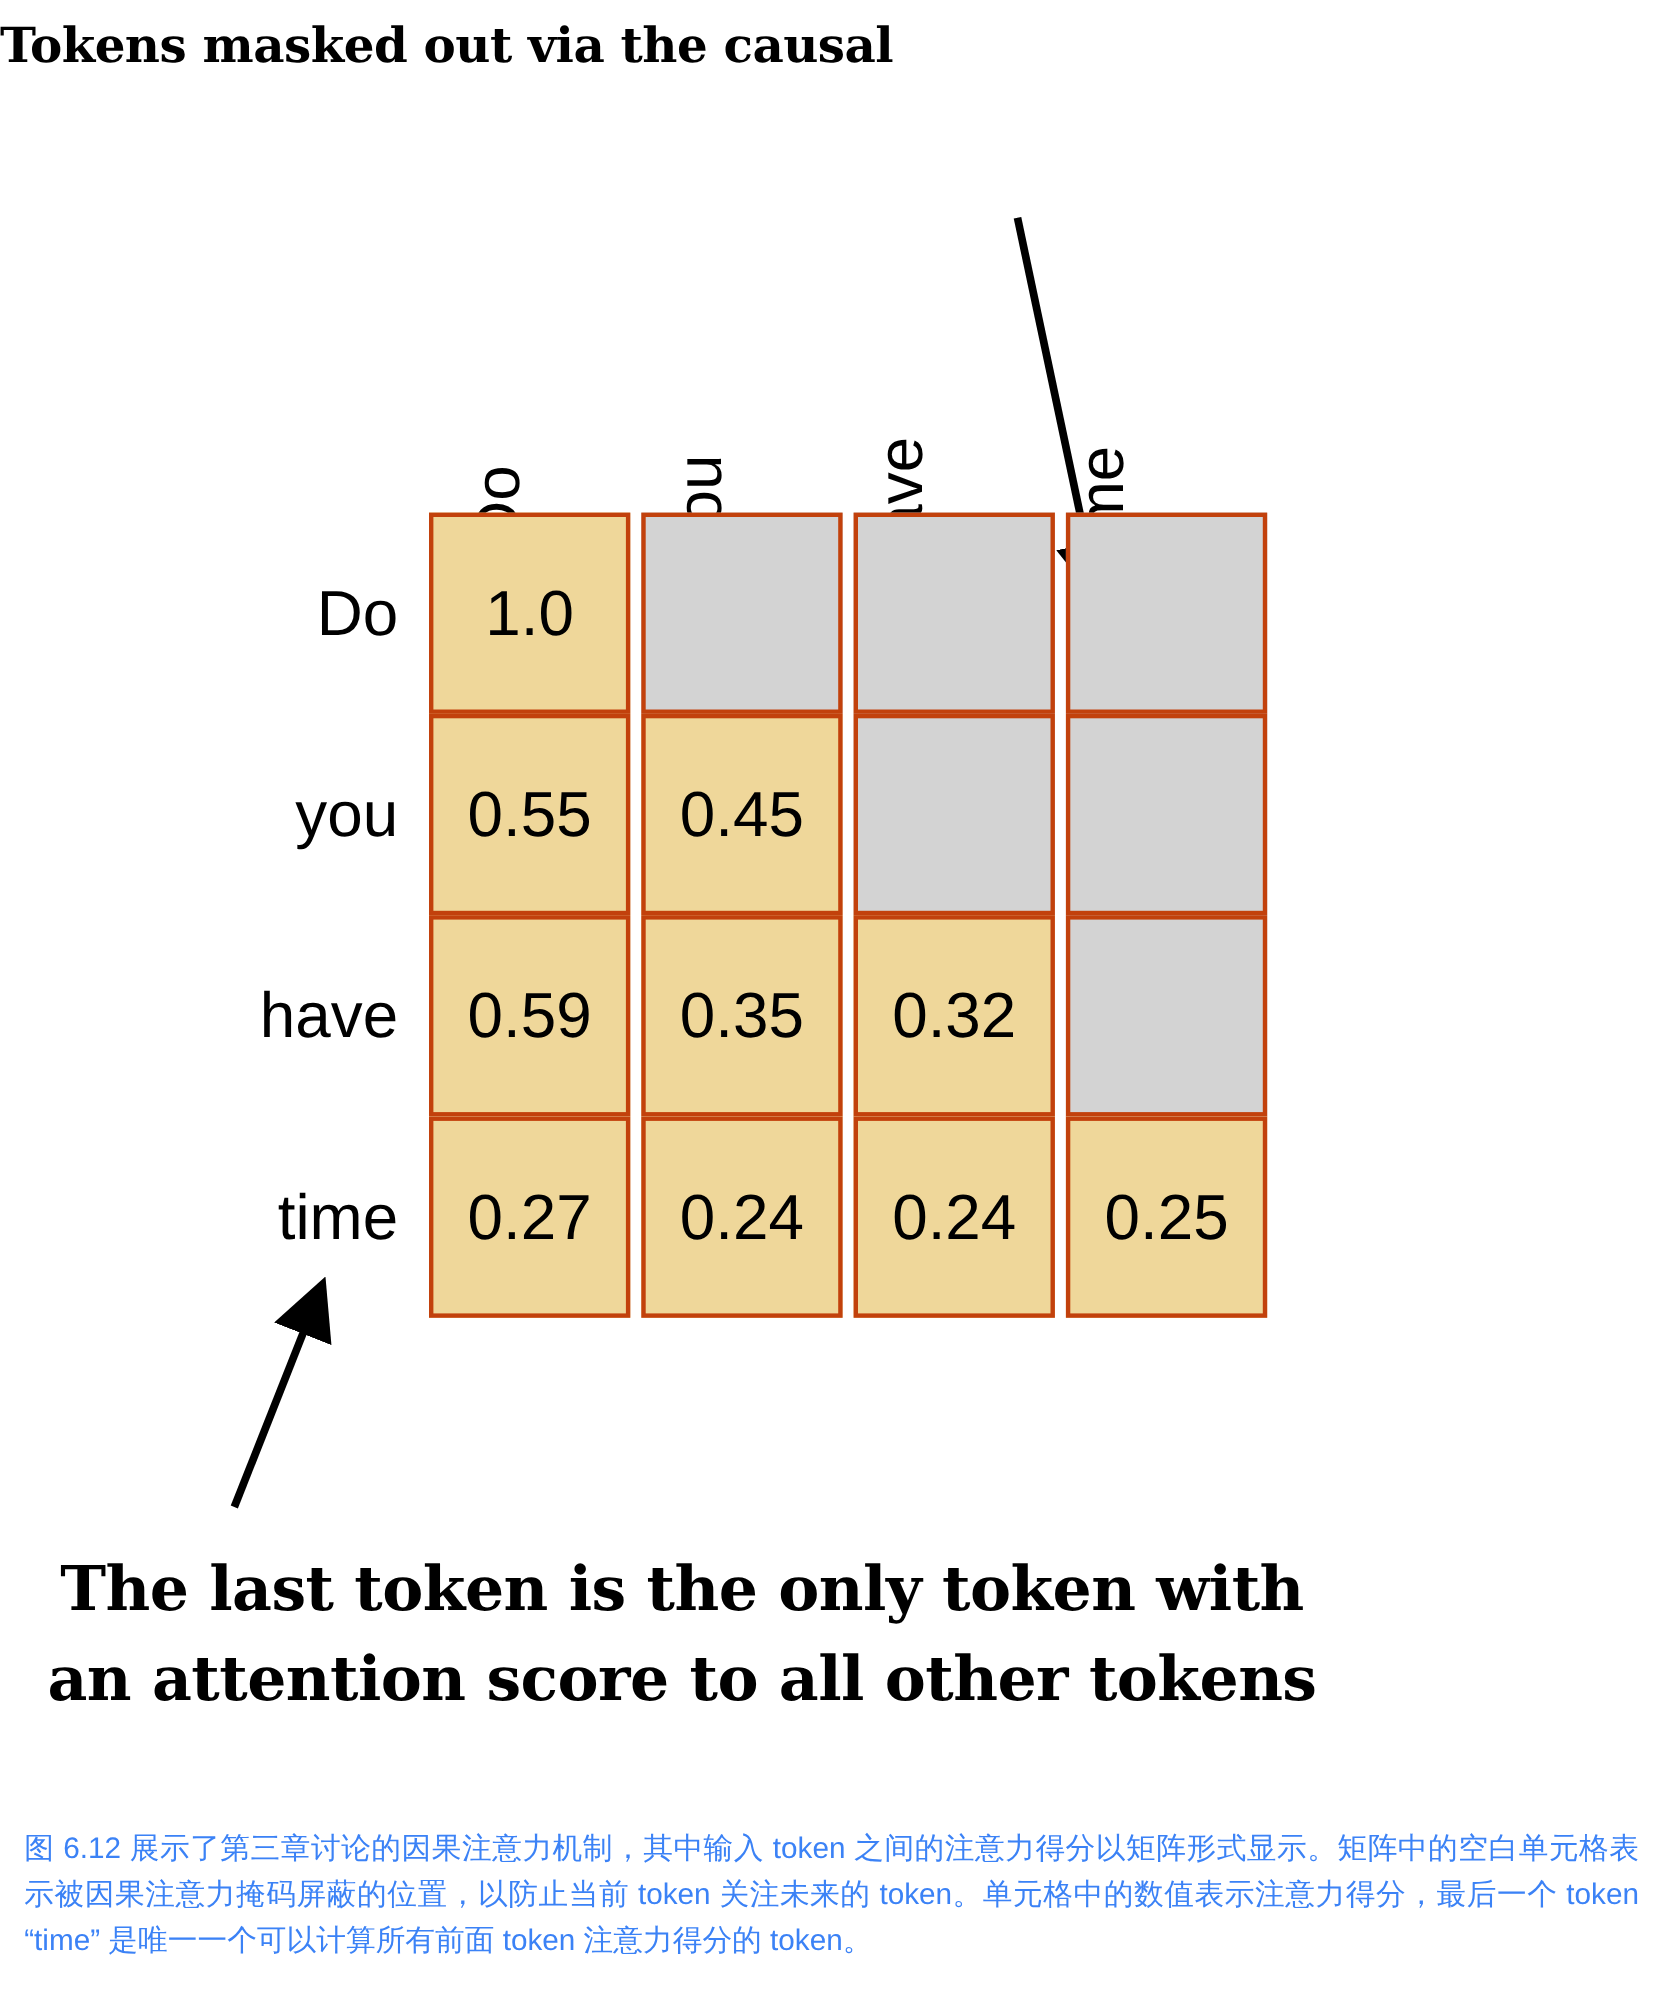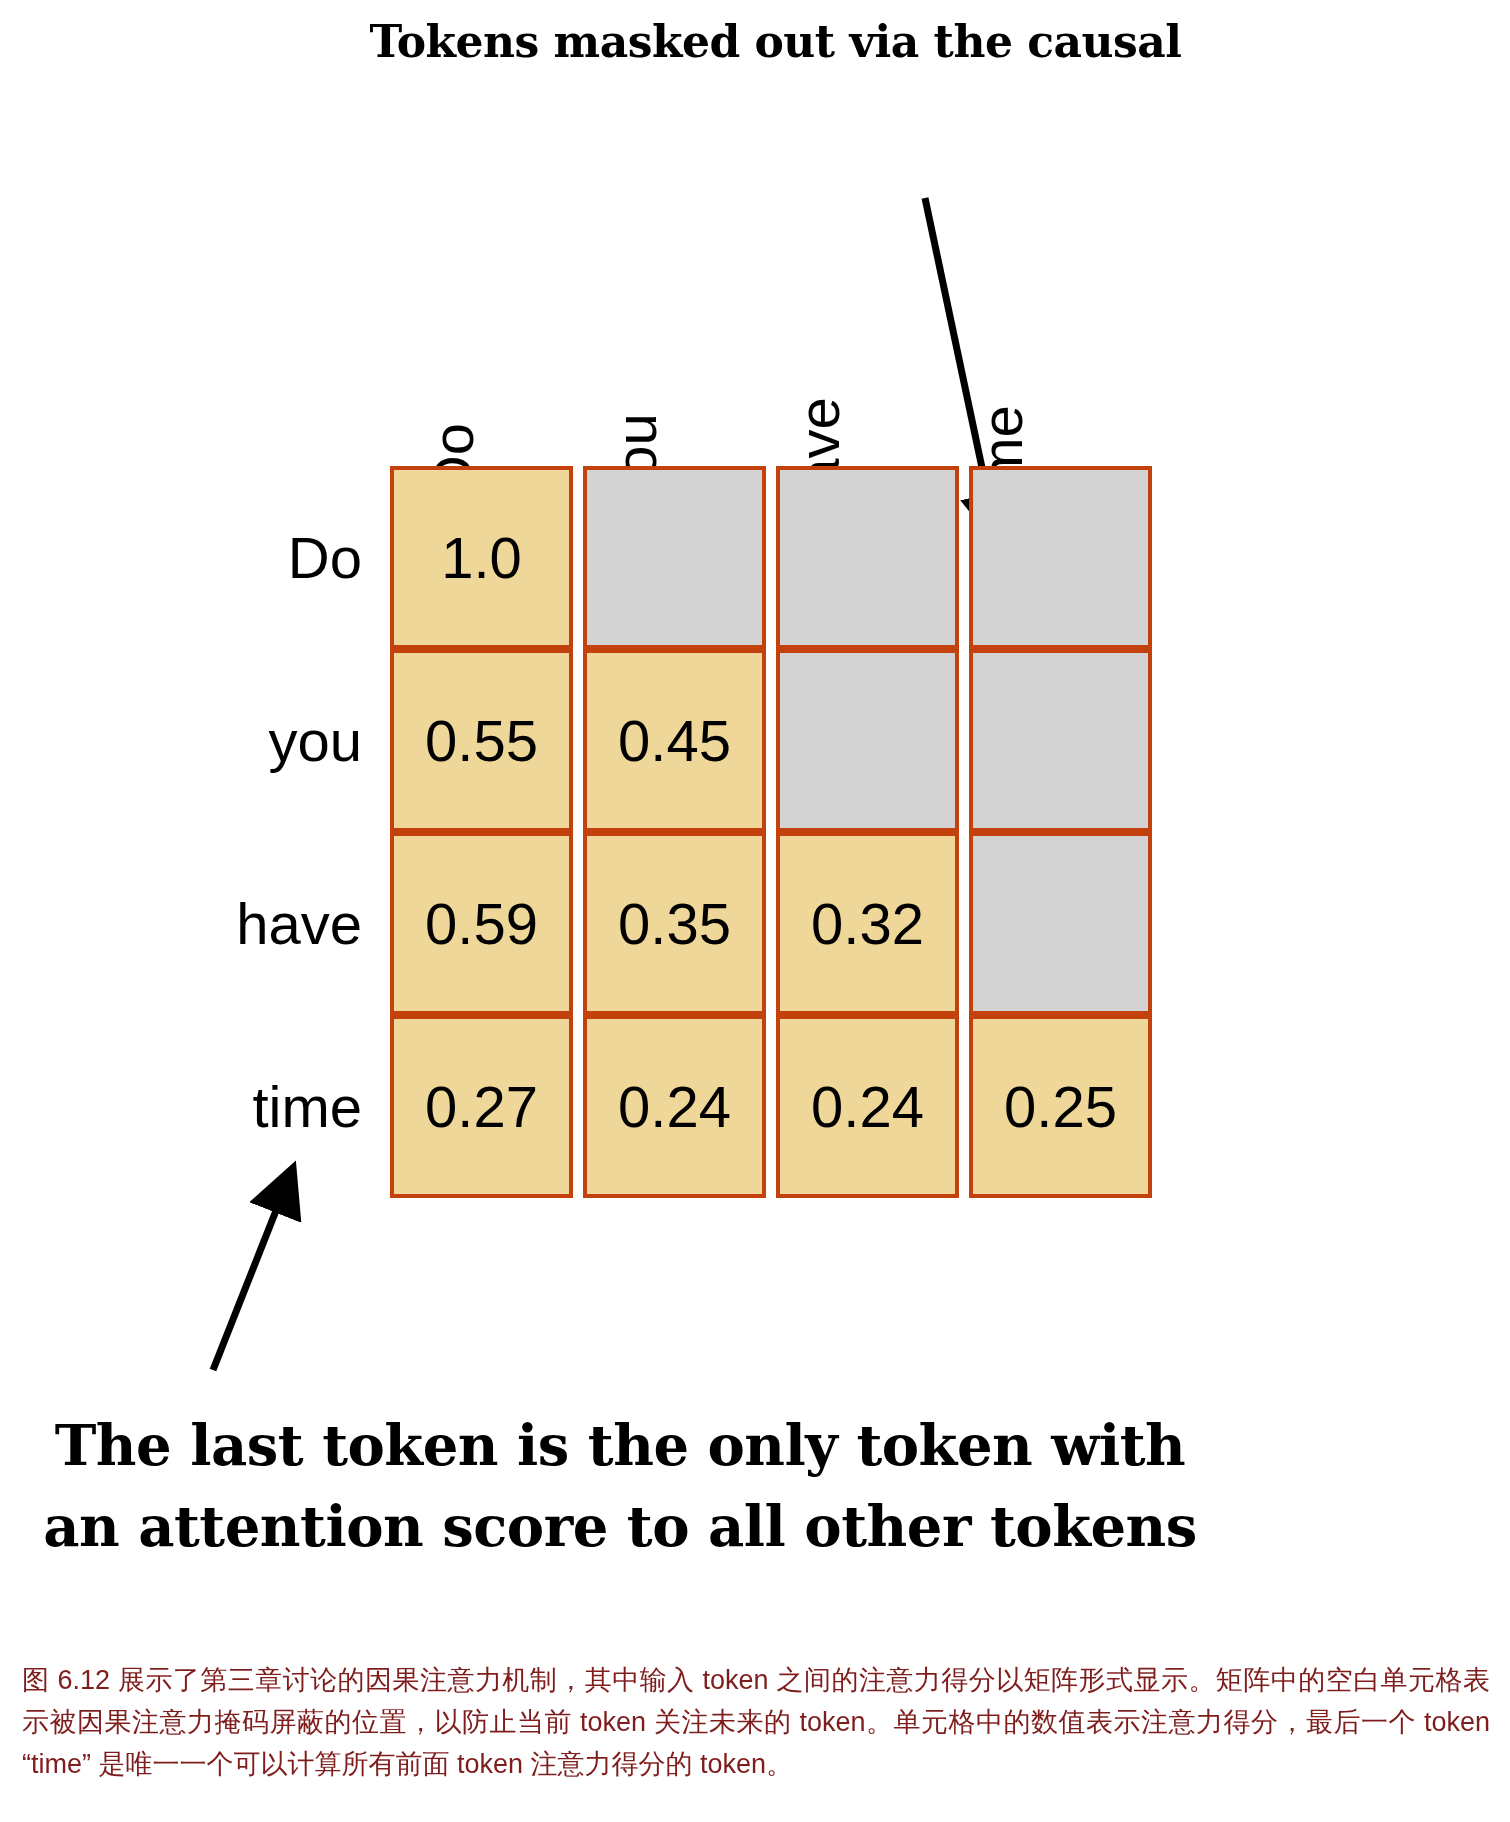--- a/index.html
+++ b/index.html
@@ -23,27 +23,25 @@
     width: 1510px;
     height: 1822px;
   }
 
   
   .annotation-top {
     position: absolute;
     left: 0;
     top: 10px;
     width: 1471px;
-    text-align: center;
     font-family: "DejaVu Serif", serif;
     font-weight: bold;
     font-size: 44px;
     line-height: 1.45;
     letter-spacing: -0.5px;
-    margin-left: 40px;
   }
   .annotation-top .line {
     display: block;
   }
 
   .annotation-bottom {
     position: absolute;
     left: 0;
     top: 1405px;
     width: 1240px;
@@ -136,21 +134,21 @@
 
   
   .caption {
     position: absolute;
     left: 22px;
     top: 1660px;
     width: 1468px;
     font-family: "Liberation Sans", sans-serif;
     font-size: 27px;
     line-height: 1.55;
-    color: #7f1d1d;
+    color: #3b82f6;
     text-align: justify;
   }
 </style>
 </head>
 <body>
 
 <div class="figure">
 
   <div class="annotation-top">
     <span class="line">Tokens masked out via the causal</span>

